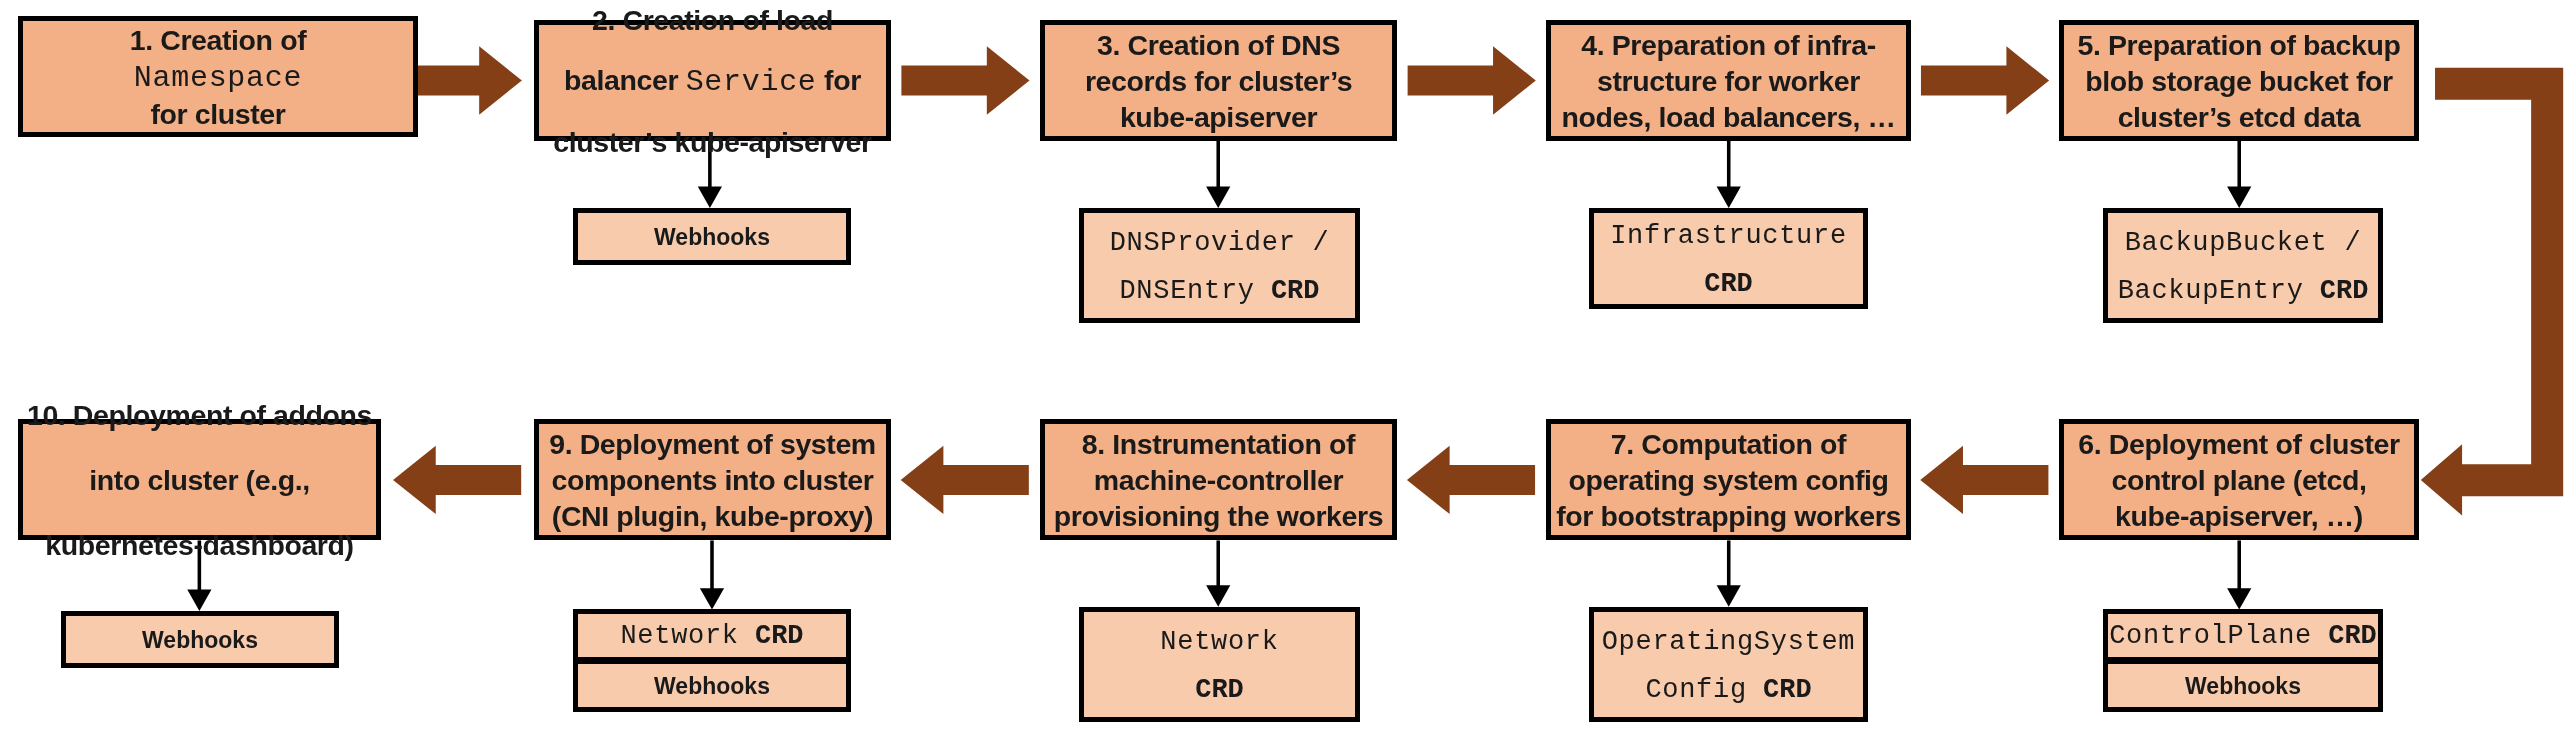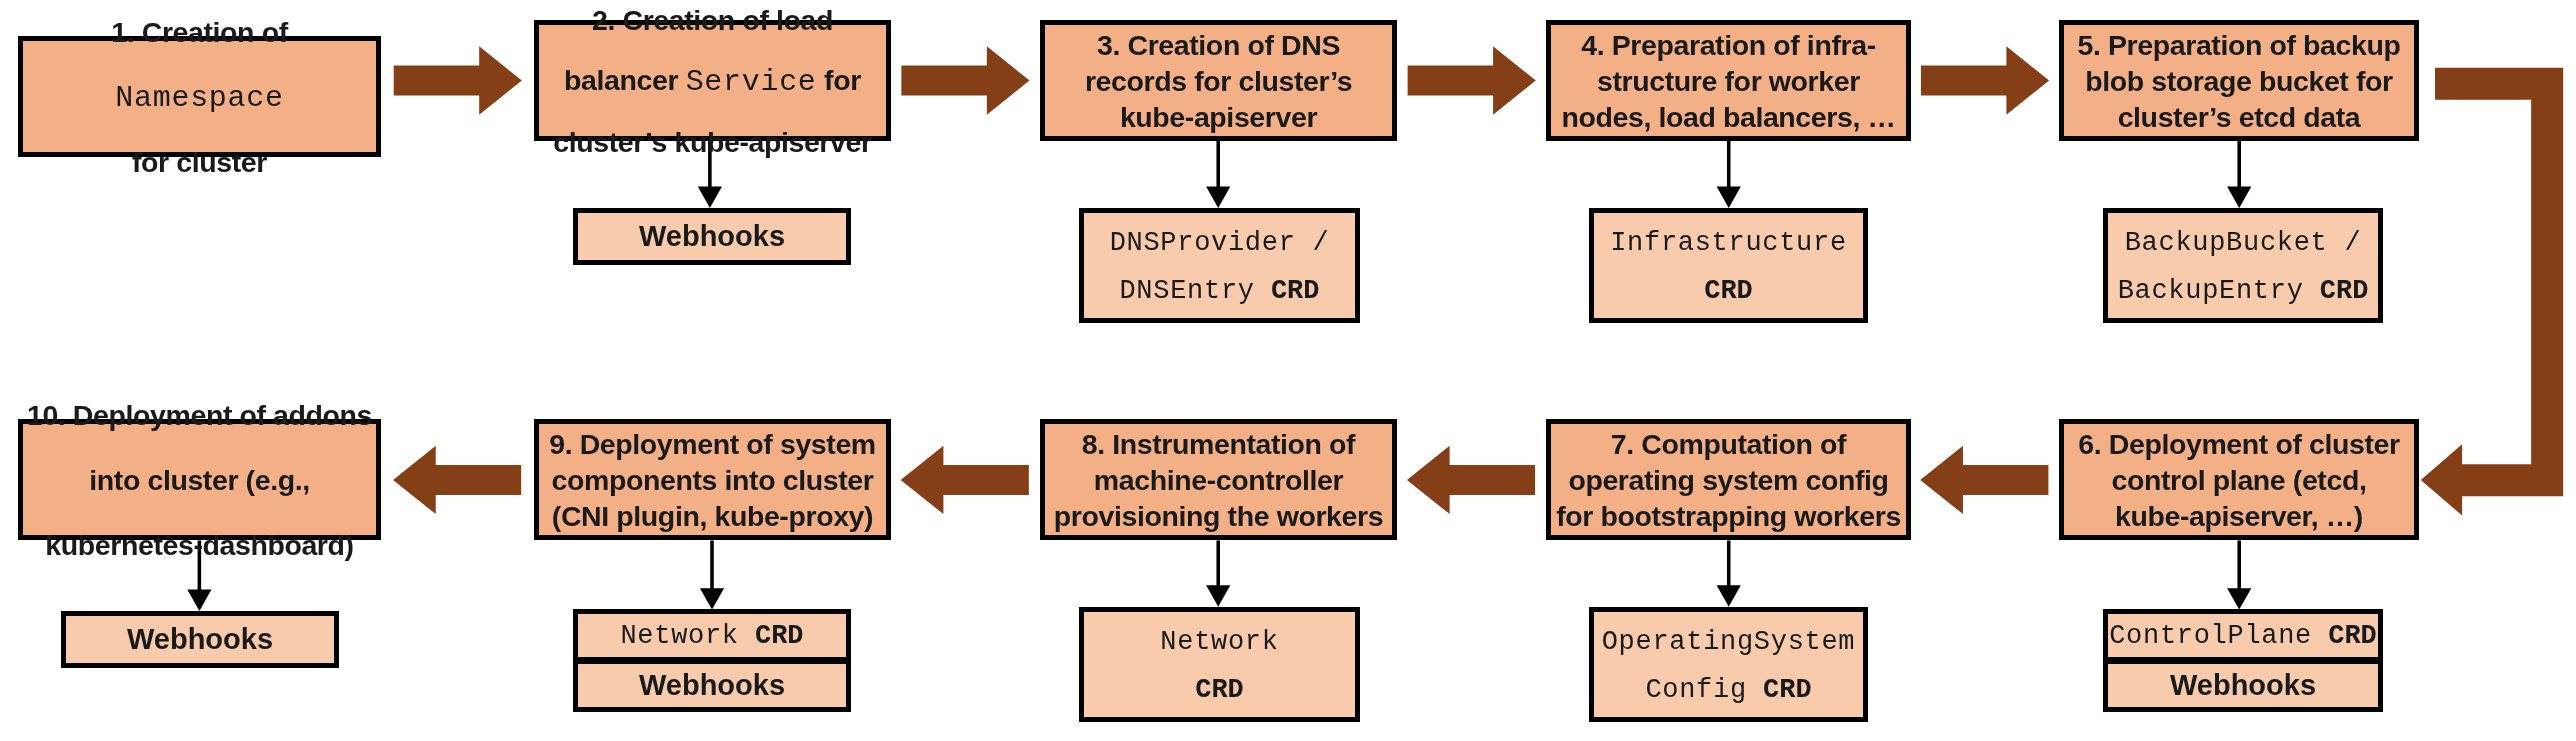--- a/index.html
+++ b/index.html
@@ -18,36 +18,36 @@
        text-align:center;color:#1a1a1a;}
   .main{background:var(--main-fill);border:5.7px solid var(--outline);height:121px;}
   .sub{background:var(--sub-fill);border:5px solid var(--outline);}
   .main .line{font-size:28.5px;line-height:36px;font-weight:600;letter-spacing:-0.4px;white-space:nowrap;}
   .sub .line{font-size:27px;line-height:46px;white-space:nowrap;}
   .sub.single .line{line-height:1;}
   .seg-sans{font-family:"Liberation Sans",sans-serif;}
   .seg-mono{font-family:"Liberation Mono","DejaVu Sans Mono",monospace;font-weight:normal;letter-spacing:0.7px;}
   .main .seg-mono{font-size:30px;}
   .seg-crd{font-family:Liberation Mono, monospace;font-weight:bold;}
-  .sub .seg-sans{font-weight:600;font-size:29px;}
+  .sub .seg-sans{font-weight:600;font-size:23px;}
   
-  .b1{left:18px;top:36px;width:363px;gap:28px;}
+  .b1{left:18px;top:16px;width:400px;}
   .b2{left:534px;top:20px;width:357px;gap:24px;}
   .b3{left:1040px;top:20px;width:357px;}
   .b4{left:1546px;top:20px;width:365px;}
   .b5{left:2059px;top:20px;width:360px;}
   .b6{left:2059px;top:419px;width:360px;}
   .b7{left:1546px;top:419px;width:365px;}
   .b8{left:1040px;top:419px;width:357px;}
   .b9{left:534px;top:419px;width:357px;}
   .b10{left:18px;top:419px;width:363px;gap:29px;}
   
   .s2{left:573px;top:208px;width:278px;height:57px;}
   .s3{left:1079px;top:208px;width:281px;height:115px;}
-  .s4{left:1589px;top:208px;width:279px;height:115px;}
+  .s4{left:1589px;top:208px;width:279px;height:101px;}
   .s5{left:2103px;top:208px;width:280px;height:115px;}
   .s6a{left:2103px;top:609px;width:280px;height:53px;}
   .s6b{left:2103px;top:659px;width:280px;height:53px;}
   .s7{left:1589px;top:607px;width:279px;height:115px;}
   .s8{left:1079px;top:607px;width:281px;height:115px;}
   .s9a{left:573px;top:609px;width:278px;height:53px;}
   .s9b{left:573px;top:659px;width:278px;height:53px;}
   .s10{left:61px;top:611px;width:278px;height:57px;}
 </style>
 </head>

